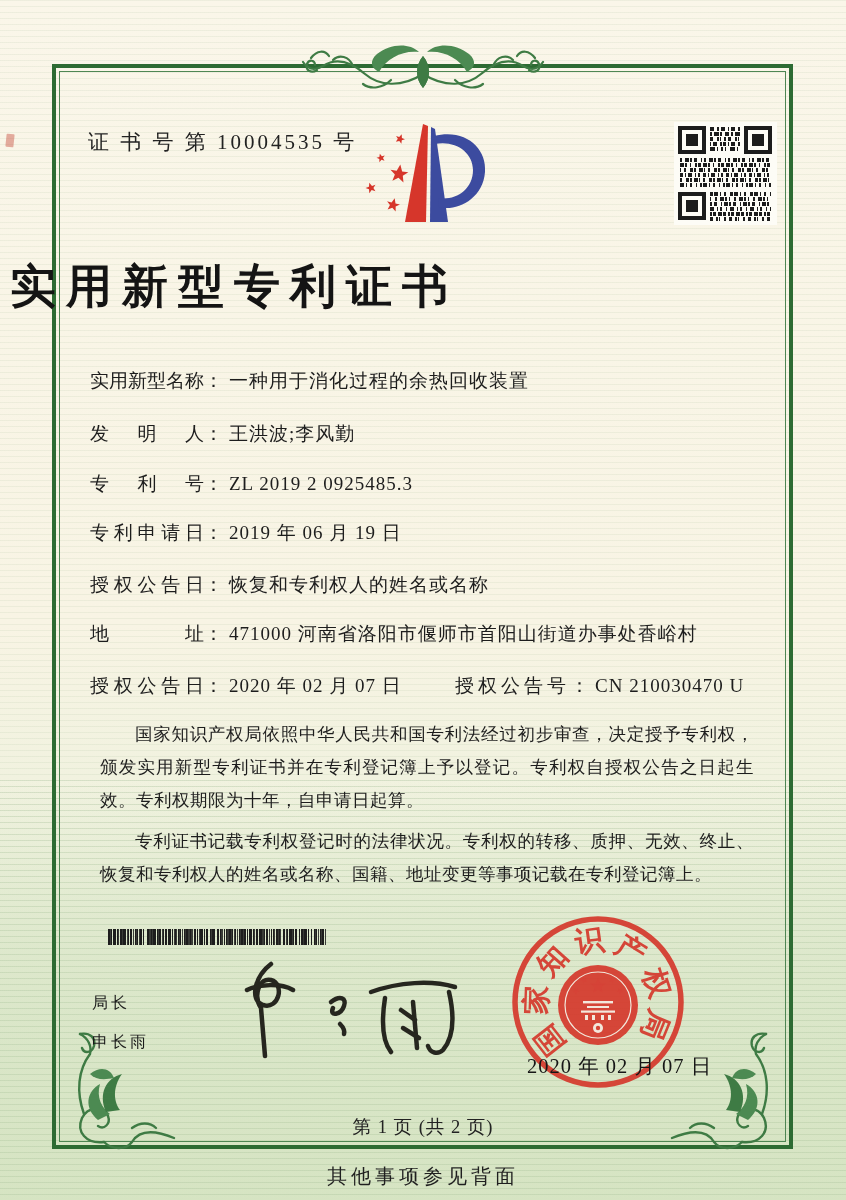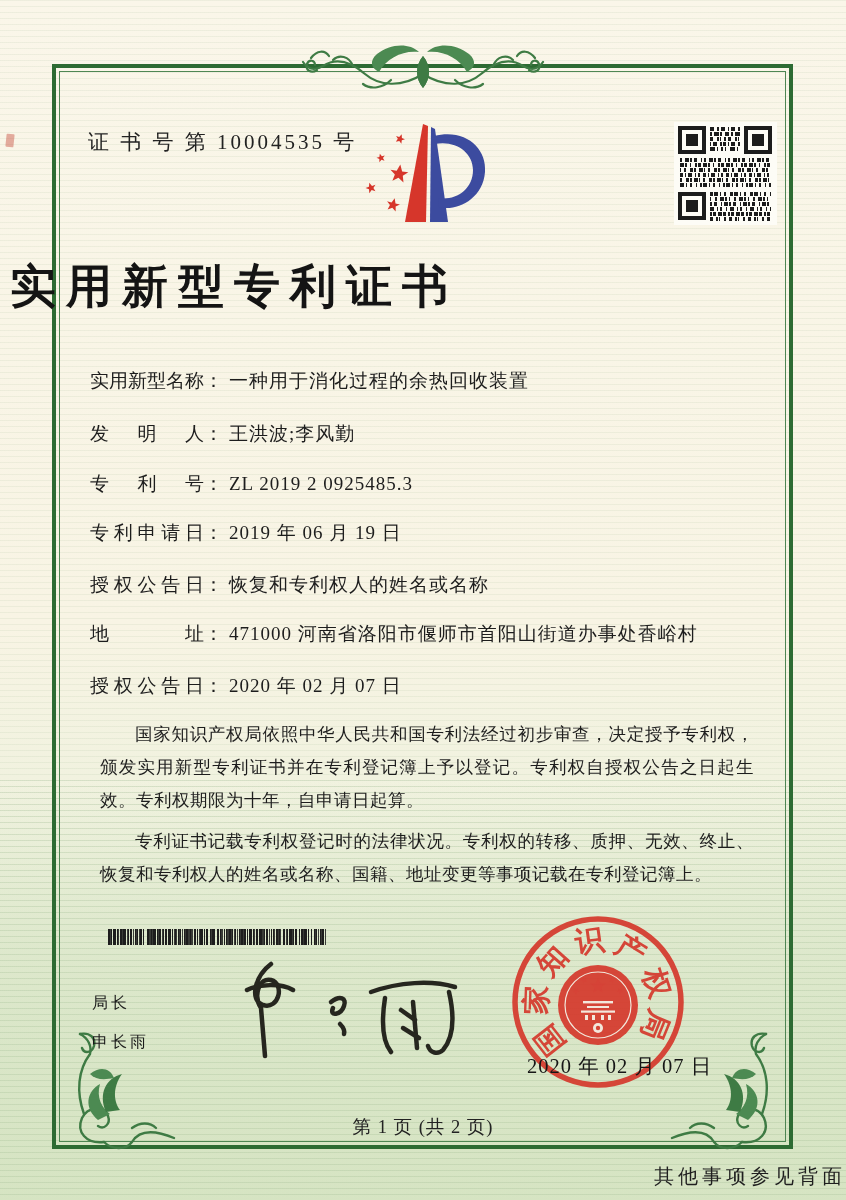--- a/index.html
+++ b/index.html
@@ -83,21 +83,21 @@
   .seal-date{
     position:absolute;left:527px;top:1052px;font-size:20.5px;color:#161616;
     letter-spacing:1px;white-space:nowrap;z-index:5;
   }
 
   .page-info{
     position:absolute;left:273px;top:1114px;width:300px;text-align:center;
     font-size:18.5px;color:#222;letter-spacing:1px;
   }
   .back-note{
-    position:absolute;left:0;right:0;top:1163px;text-align:right;
+    position:absolute;left:0;right:0;top:1163px;text-align:center;
     font-size:20px;color:#1f1f1f;letter-spacing:4px;
   }
 </style>
 </head>
 <body>
 
 <div class="paper"></div>
 <div class="tint"></div>
 <div class="edge-mark"></div>
 
@@ -211,20 +211,23 @@
     <span class="flabel">专利申请日</span><span class="fcolon">：</span><span class="fvalue">2019 年 06 月 19 日</span>
   </div>
   <div class="frow" style="top:572px">
     <span class="flabel">授权公告日</span><span class="fcolon">：</span><span class="fvalue">恢复和专利权人的姓名或名称</span>
   </div>
   <div class="frow" style="top:621px">
     <span class="flabel">地址</span><span class="fcolon">：</span><span class="fvalue">471000 河南省洛阳市偃师市首阳山街道办事处香峪村</span>
   </div>
   <div class="frow" style="top:673px;width:700px">
     <span class="flabel">授权公告日</span><span class="fcolon">：</span><span class="fvalue">2020 年 02 月 07 日</span>
+    <span class="grant-no">
+      <span class="glabel">授权公告号</span><span class="fcolon">：</span><span class="fvalue">CN 210030470 U</span>
+    </span>
   </div>
 </div>
 
 <div class="paras">
   <p>国家知识产权局依照中华人民共和国专利法经过初步审查，决定授予专利权，颁发实用新型专利证书并在专利登记簿上予以登记。专利权自授权公告之日起生效。专利权期限为十年，自申请日起算。</p>
   <p>专利证书记载专利权登记时的法律状况。专利权的转移、质押、无效、终止、恢复和专利权人的姓名或名称、国籍、地址变更等事项记载在专利登记簿上。</p>
 </div>
 
 <svg class="barcode" width="218" height="16" viewBox="0 0 218 16">
   <line x1="0" y1="8" x2="218" y2="8" stroke="#1d1d1d" stroke-width="16" stroke-dasharray="2 1 1 1 3 1 1 2 2 1 3 2 1 1 2 3 1 1 1 2 2 1 1 3 2 2 1 1 3 1 1 1 2 2 1 1 2 1 3 1 1 2 1"></line>

